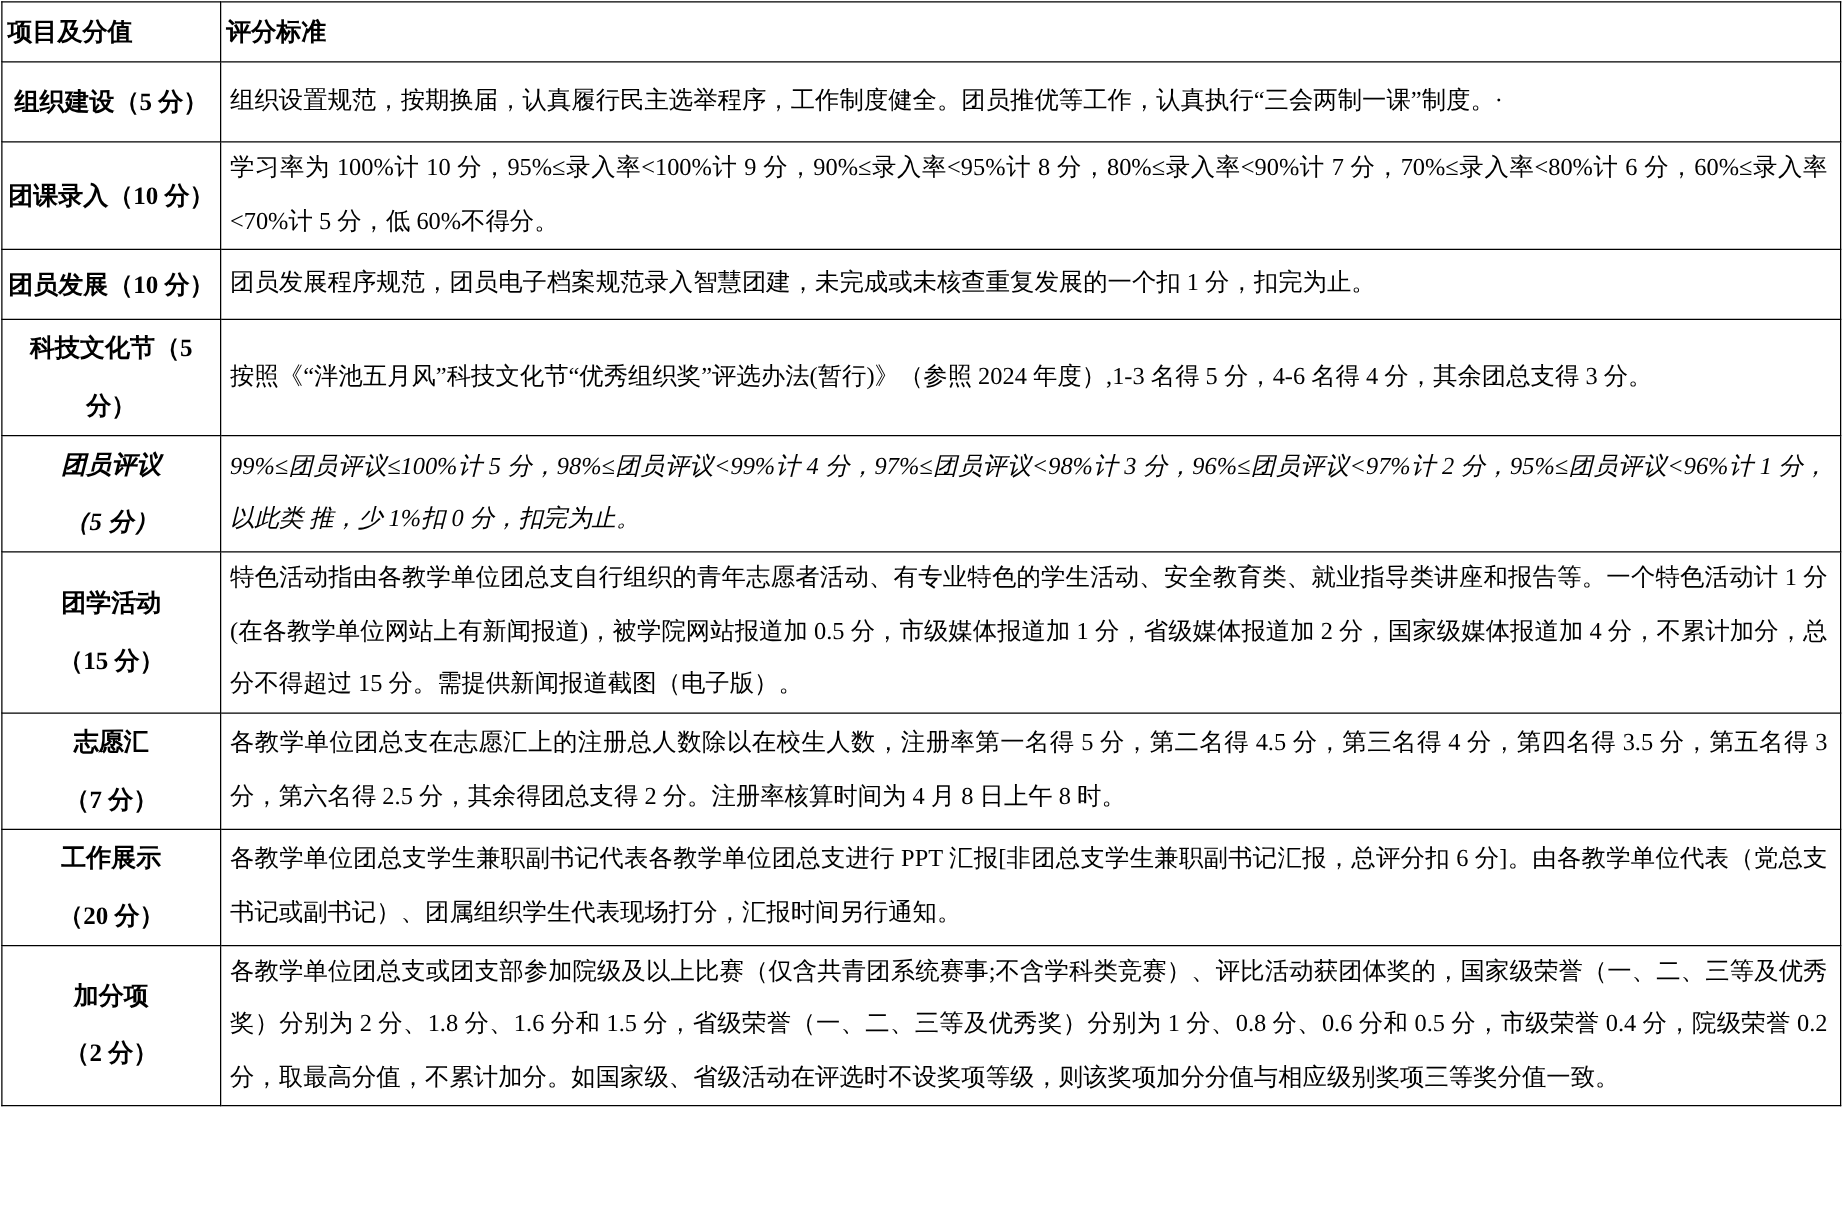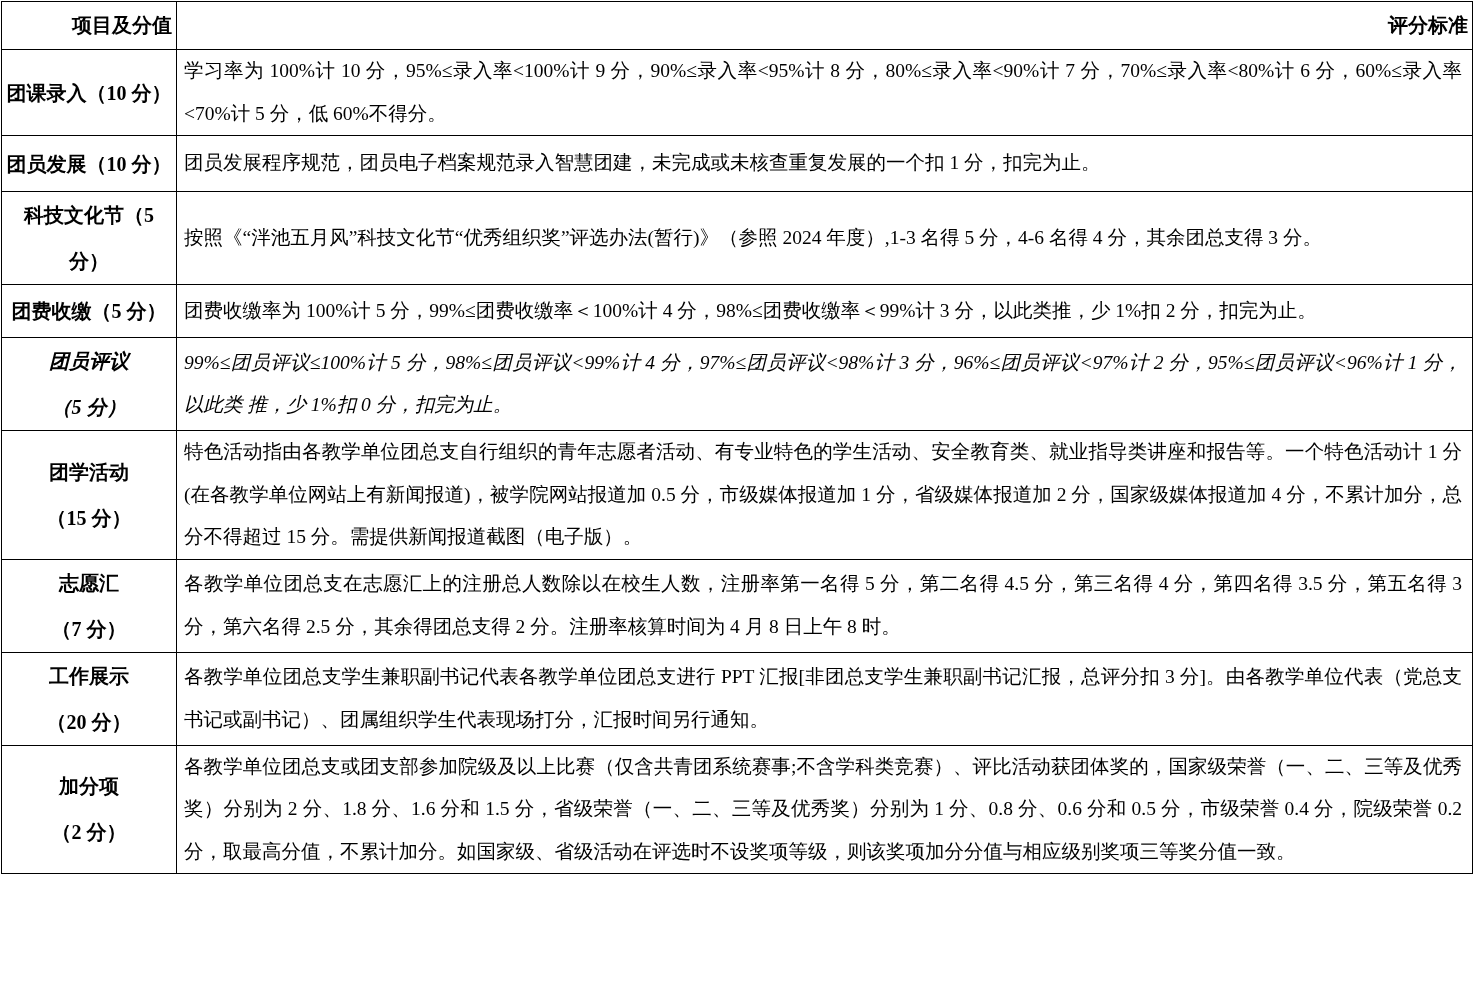--- a/index.html
+++ b/index.html
@@ -26,21 +26,21 @@
   table.score-table th,
   table.score-table td {
     border: 1px solid #000000;
     box-sizing: border-box;
     vertical-align: middle;
     overflow: hidden;
   }
   th.hdr {
     font-size: 20px;
     font-weight: bold;
-    text-align: right;
+    text-align: left;
     padding: 0 4px;
   }
   td.item {
     font-size: 20px;
     font-weight: bold;
     text-align: center;
     white-space: pre-line;
     line-height: 2.3;
     padding: 0 4px;
   }
@@ -71,55 +71,55 @@
       <col class="c-item">
       <col class="c-crit">
     </colgroup>
     <thead>
       <tr class="h48">
         <th class="hdr">项目及分值</th>
         <th class="hdr">评分标准</th>
       </tr>
     </thead>
     <tbody>
+      <tr class="h64">
+        <td class="item">组织建设（5 分）</td>
+        <td class="crit">组织设置规范，按期换届，认真履行民主选举程序，工作制度健全。团员推优等工作，认真执行“三会两制一课”制度。·</td>
+      </tr>
       <tr class="h85">
         <td class="item">团课录入（10 分）</td>
         <td class="crit">学习率为 100%计 10 分，95%≤录入率&lt;100%计 9 分，90%≤录入率&lt;95%计 8 分，80%≤录入率&lt;90%计 7 分，70%≤录入率&lt;80%计 6 分，60%≤录入率&lt;70%计 5 分，低 60%不得分。</td>
       </tr>
       <tr class="h56">
         <td class="item">团员发展（10 分）</td>
         <td class="crit">团员发展程序规范，团员电子档案规范录入智慧团建，未完成或未核查重复发展的一个扣 1 分，扣完为止。</td>
       </tr>
       <tr class="h65">
         <td class="item">科技文化节（5 分）</td>
         <td class="crit">按照《“泮池五月风”科技文化节“优秀组织奖”评选办法(暂行)》（参照 2024 年度）,1-3 名得 5 分，4-6 名得 4 分，其余团总支得 3 分。</td>
-      </tr>
-      <tr class="h53">
-        <td class="item">团费收缴（5 分）</td>
-        <td class="crit">团费收缴率为 100%计 5 分，99%≤团费收缴率＜100%计 4 分，98%≤团费收缴率＜99%计 3 分，以此类推，少 1%扣 2 分，扣完为止。</td>
       </tr>
       <tr class="h88">
         <td class="item">团员评议
 （5 分）</td>
         <td class="crit">99%≤团员评议≤100%计 5 分，98%≤团员评议&lt;99%计 4 分，97%≤团员评议&lt;98%计 3 分，96%≤团员评议&lt;97%计 2 分，95%≤团员评议&lt;96%计 1 分，以此类 推，少 1%扣 0 分，扣完为止。</td>
       </tr>
       <tr class="h119">
         <td class="item">团学活动
 （15 分）</td>
         <td class="crit">特色活动指由各教学单位团总支自行组织的青年志愿者活动、有专业特色的学生活动、安全教育类、就业指导类讲座和报告等。一个特色活动计 1 分(在各教学单位网站上有新闻报道)，被学院网站报道加 0.5 分，市级媒体报道加 1 分，省级媒体报道加 2 分，国家级媒体报道加 4 分，不累计加分，总分不得超过 15 分。需提供新闻报道截图（电子版）。</td>
       </tr>
       <tr class="h85">
         <td class="item">志愿汇
 （7 分）</td>
         <td class="crit">各教学单位团总支在志愿汇上的注册总人数除以在校生人数，注册率第一名得 5 分，第二名得 4.5 分，第三名得 4 分，第四名得 3.5 分，第五名得 3 分，第六名得 2.5 分，其余得团总支得 2 分。注册率核算时间为 4 月 8 日上午 8 时。</td>
       </tr>
       <tr class="h85">
         <td class="item">工作展示
 （20 分）</td>
-        <td class="crit">各教学单位团总支学生兼职副书记代表各教学单位团总支进行 PPT 汇报[非团总支学生兼职副书记汇报，总评分扣 3 分]。由各教学单位代表（党总支书记或副书记）、团属组织学生代表现场打分，汇报时间另行通知。</td>
+        <td class="crit">各教学单位团总支学生兼职副书记代表各教学单位团总支进行 PPT 汇报[非团总支学生兼职副书记汇报，总评分扣 6 分]。由各教学单位代表（党总支书记或副书记）、团属组织学生代表现场打分，汇报时间另行通知。</td>
       </tr>
       <tr class="h127">
         <td class="item">加分项
 （2 分）</td>
         <td class="crit">各教学单位团总支或团支部参加院级及以上比赛（仅含共青团系统赛事;不含学科类竞赛）、评比活动获团体奖的，国家级荣誉（一、二、三等及优秀奖）分别为 2 分、1.8 分、1.6 分和 1.5 分，省级荣誉（一、二、三等及优秀奖）分别为 1 分、0.8 分、0.6 分和 0.5 分，市级荣誉 0.4 分，院级荣誉 0.2 分，取最高分值，不累计加分。如国家级、省级活动在评选时不设奖项等级，则该奖项加分分值与相应级别奖项三等奖分值一致。</td>
       </tr>
     </tbody>
   </table>
 </div>
 

